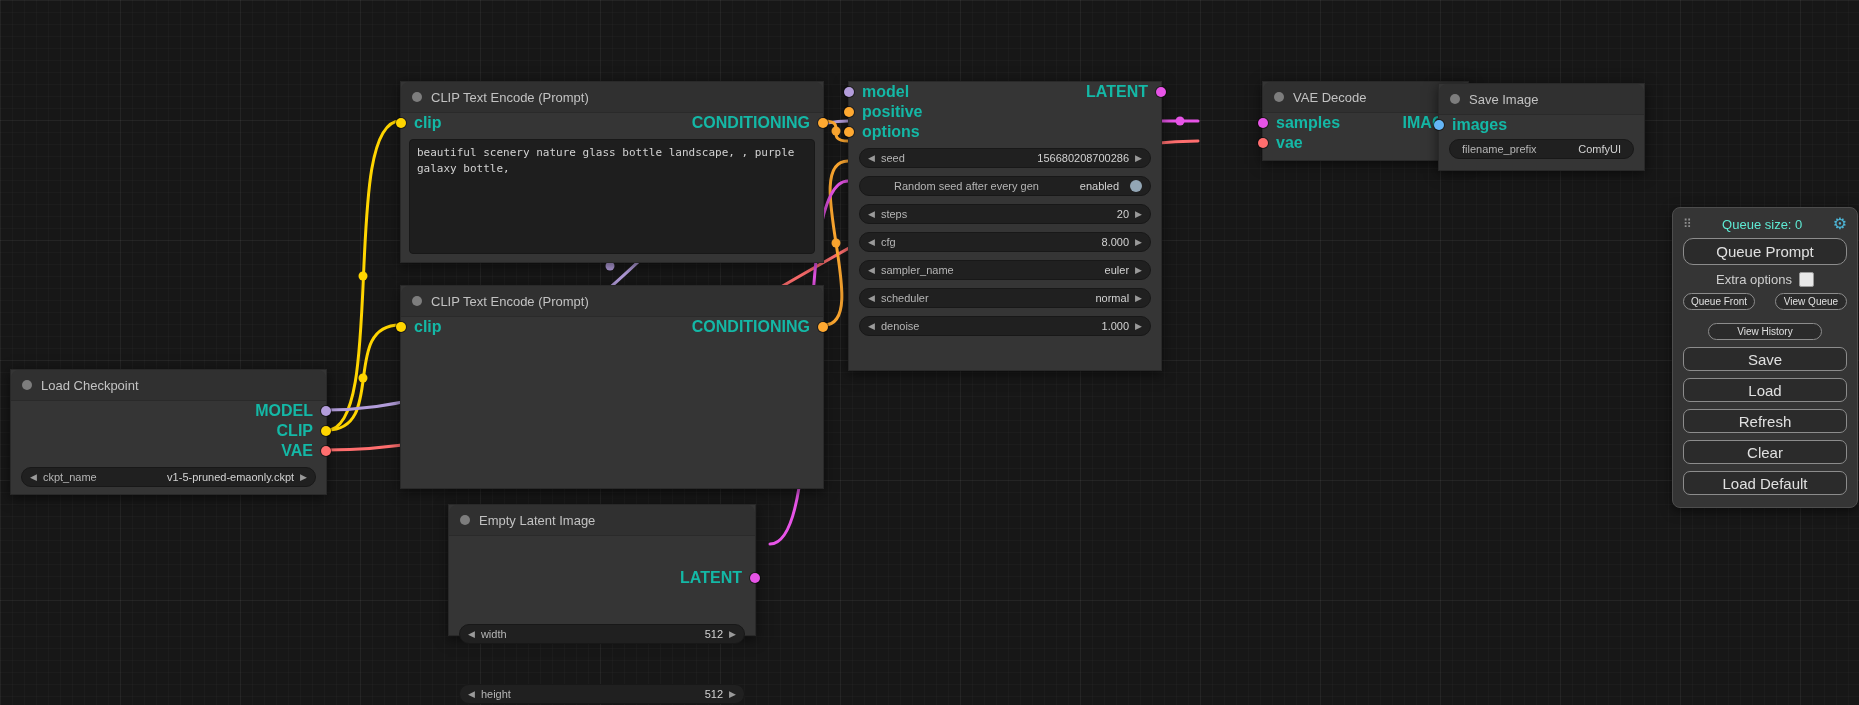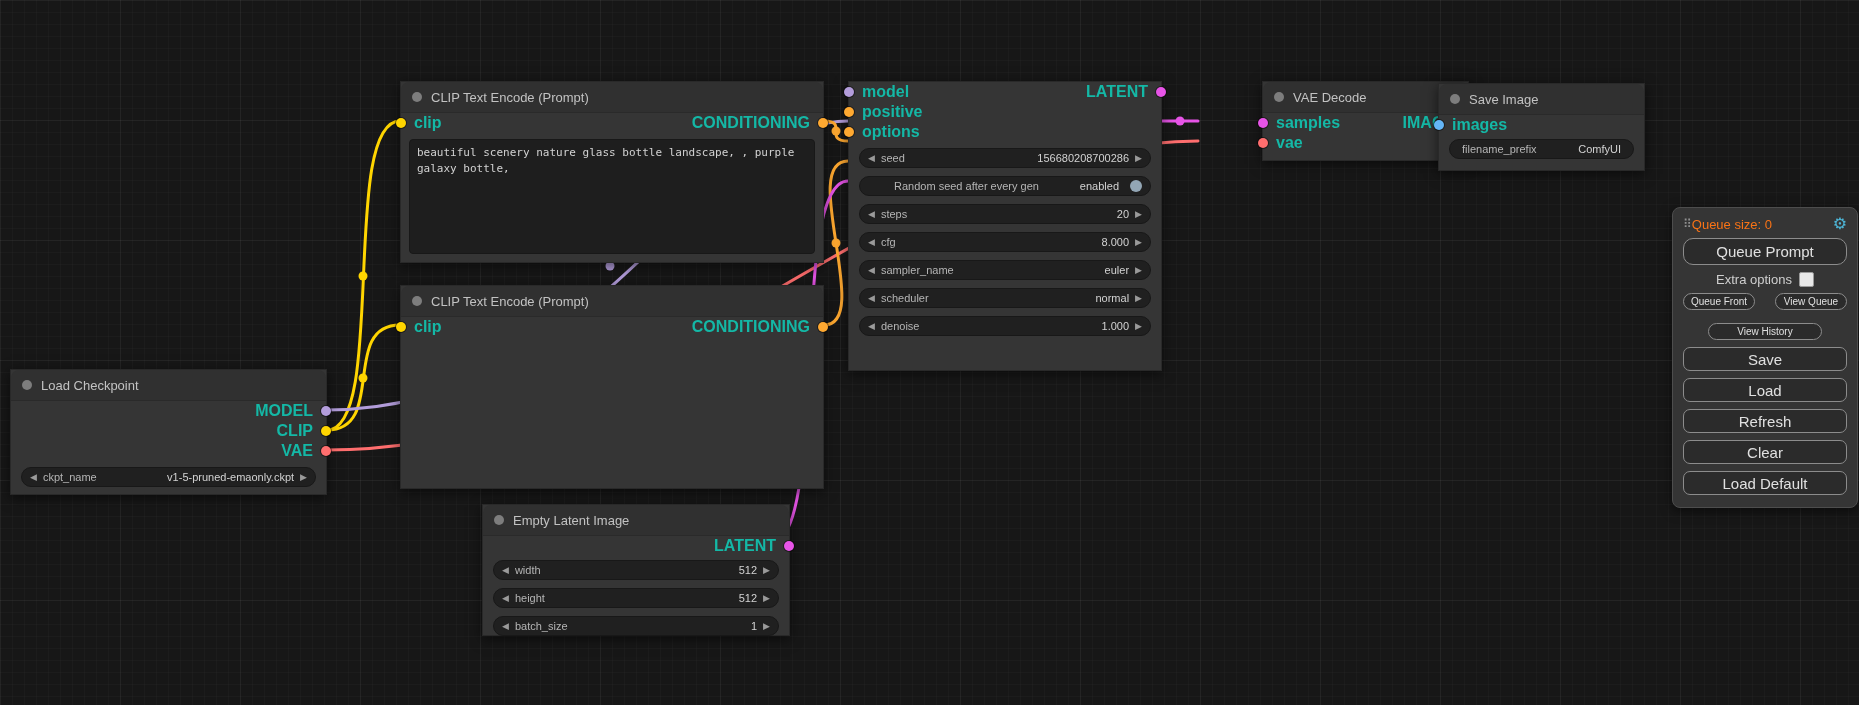--- a/index.html
+++ b/index.html
@@ -55,21 +55,21 @@
   }
 
   
   .queue-panel{
     position:absolute;left:1672px;top:207px;width:186px;z-index:3;box-sizing:border-box;
     background:#353535;border:1px solid #4d4d4d;border-radius:8px;
     padding:8px 10px 12px;box-shadow:0 3px 12px rgba(0,0,0,.55);
   }
   .qp-header{display:flex;align-items:center;margin-bottom:6px;}
   .qp-drag{color:#909090;font-size:12px;cursor:grab;flex:none;}
-  .qp-size{flex:1;color:#f97316;font-size:13px;}
+  .qp-size{flex:1;text-align:center;color:#5eead4;font-size:13px;}
   .qp-gear{color:#4db5d6;font-size:16px;line-height:1;cursor:pointer;flex:none;}
   .qbtn{
     display:block;width:100%;box-sizing:border-box;background:#2b2b2b;color:#e0e0e0;
     border:1px solid #8c8c8c;border-radius:7px;font-family:inherit;cursor:pointer;
   }
   .qbtn-large{height:27px;font-size:15px;margin-bottom:7px;border-radius:10px;}
   .qbtn-stack{height:24px;font-size:15px;margin-top:7px;}
   .qp-extra{display:flex;align-items:center;justify-content:center;gap:7px;
     color:#cfcfcf;font-size:13px;margin:2px 0 6px;}
   .qp-checkbox{width:13px;height:13px;background:#e8e8e8;border:1px solid #9a9a9a;
@@ -153,21 +153,21 @@
   </div>
   <div class="slot-row">
     <span class="dot in c-clip"></span>
     <span>clip</span>
     <span class="spacer"></span>
     <span>CONDITIONING</span>
     <span class="dot out c-cond"></span>
   </div>
 </div>
 
-<div class="node" style="left:482px;top:504px;width:308px;height:132px;">
+<div class="node" style="left:448px;top:504px;width:308px;height:132px;gap:32px;">
   <div class="node-title">
     <span class="collapse-dot"></span>
     <span>Empty Latent Image</span>
   </div>
   <div class="slot-row">
     <span class="spacer"></span>
     <span>LATENT</span>
     <span class="dot out c-latent"></span>
   </div>
   <div class="widget">

